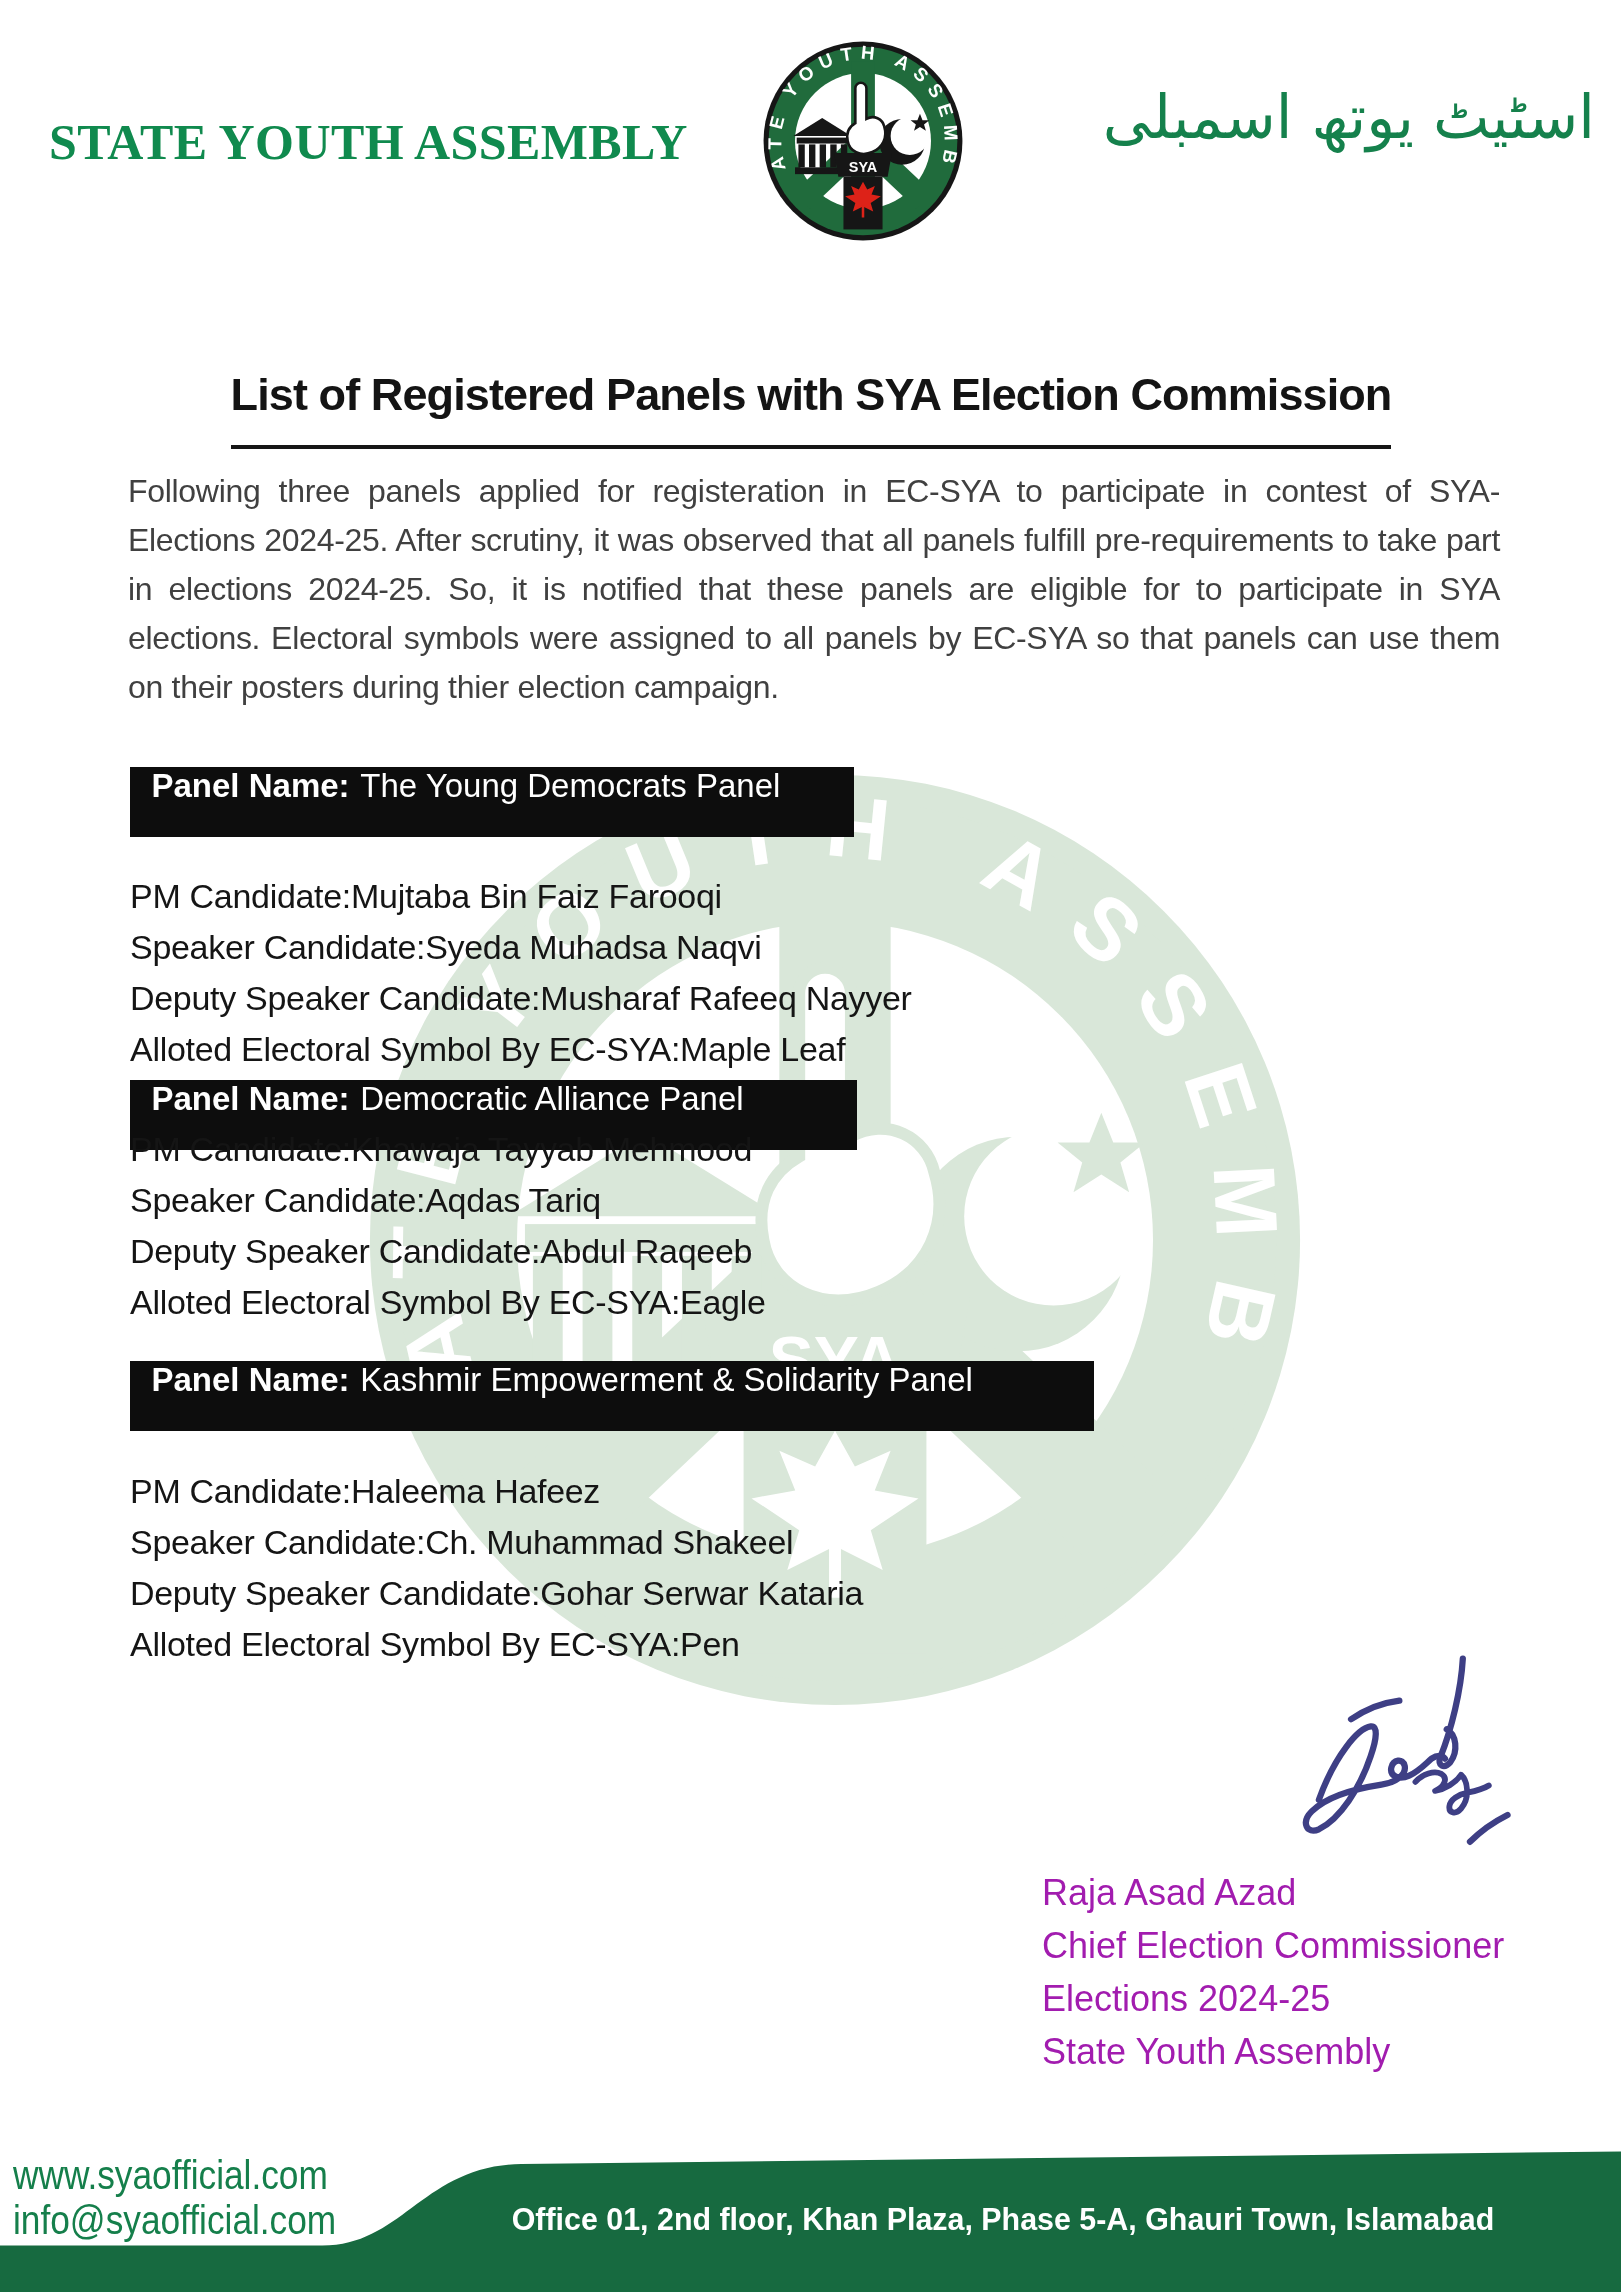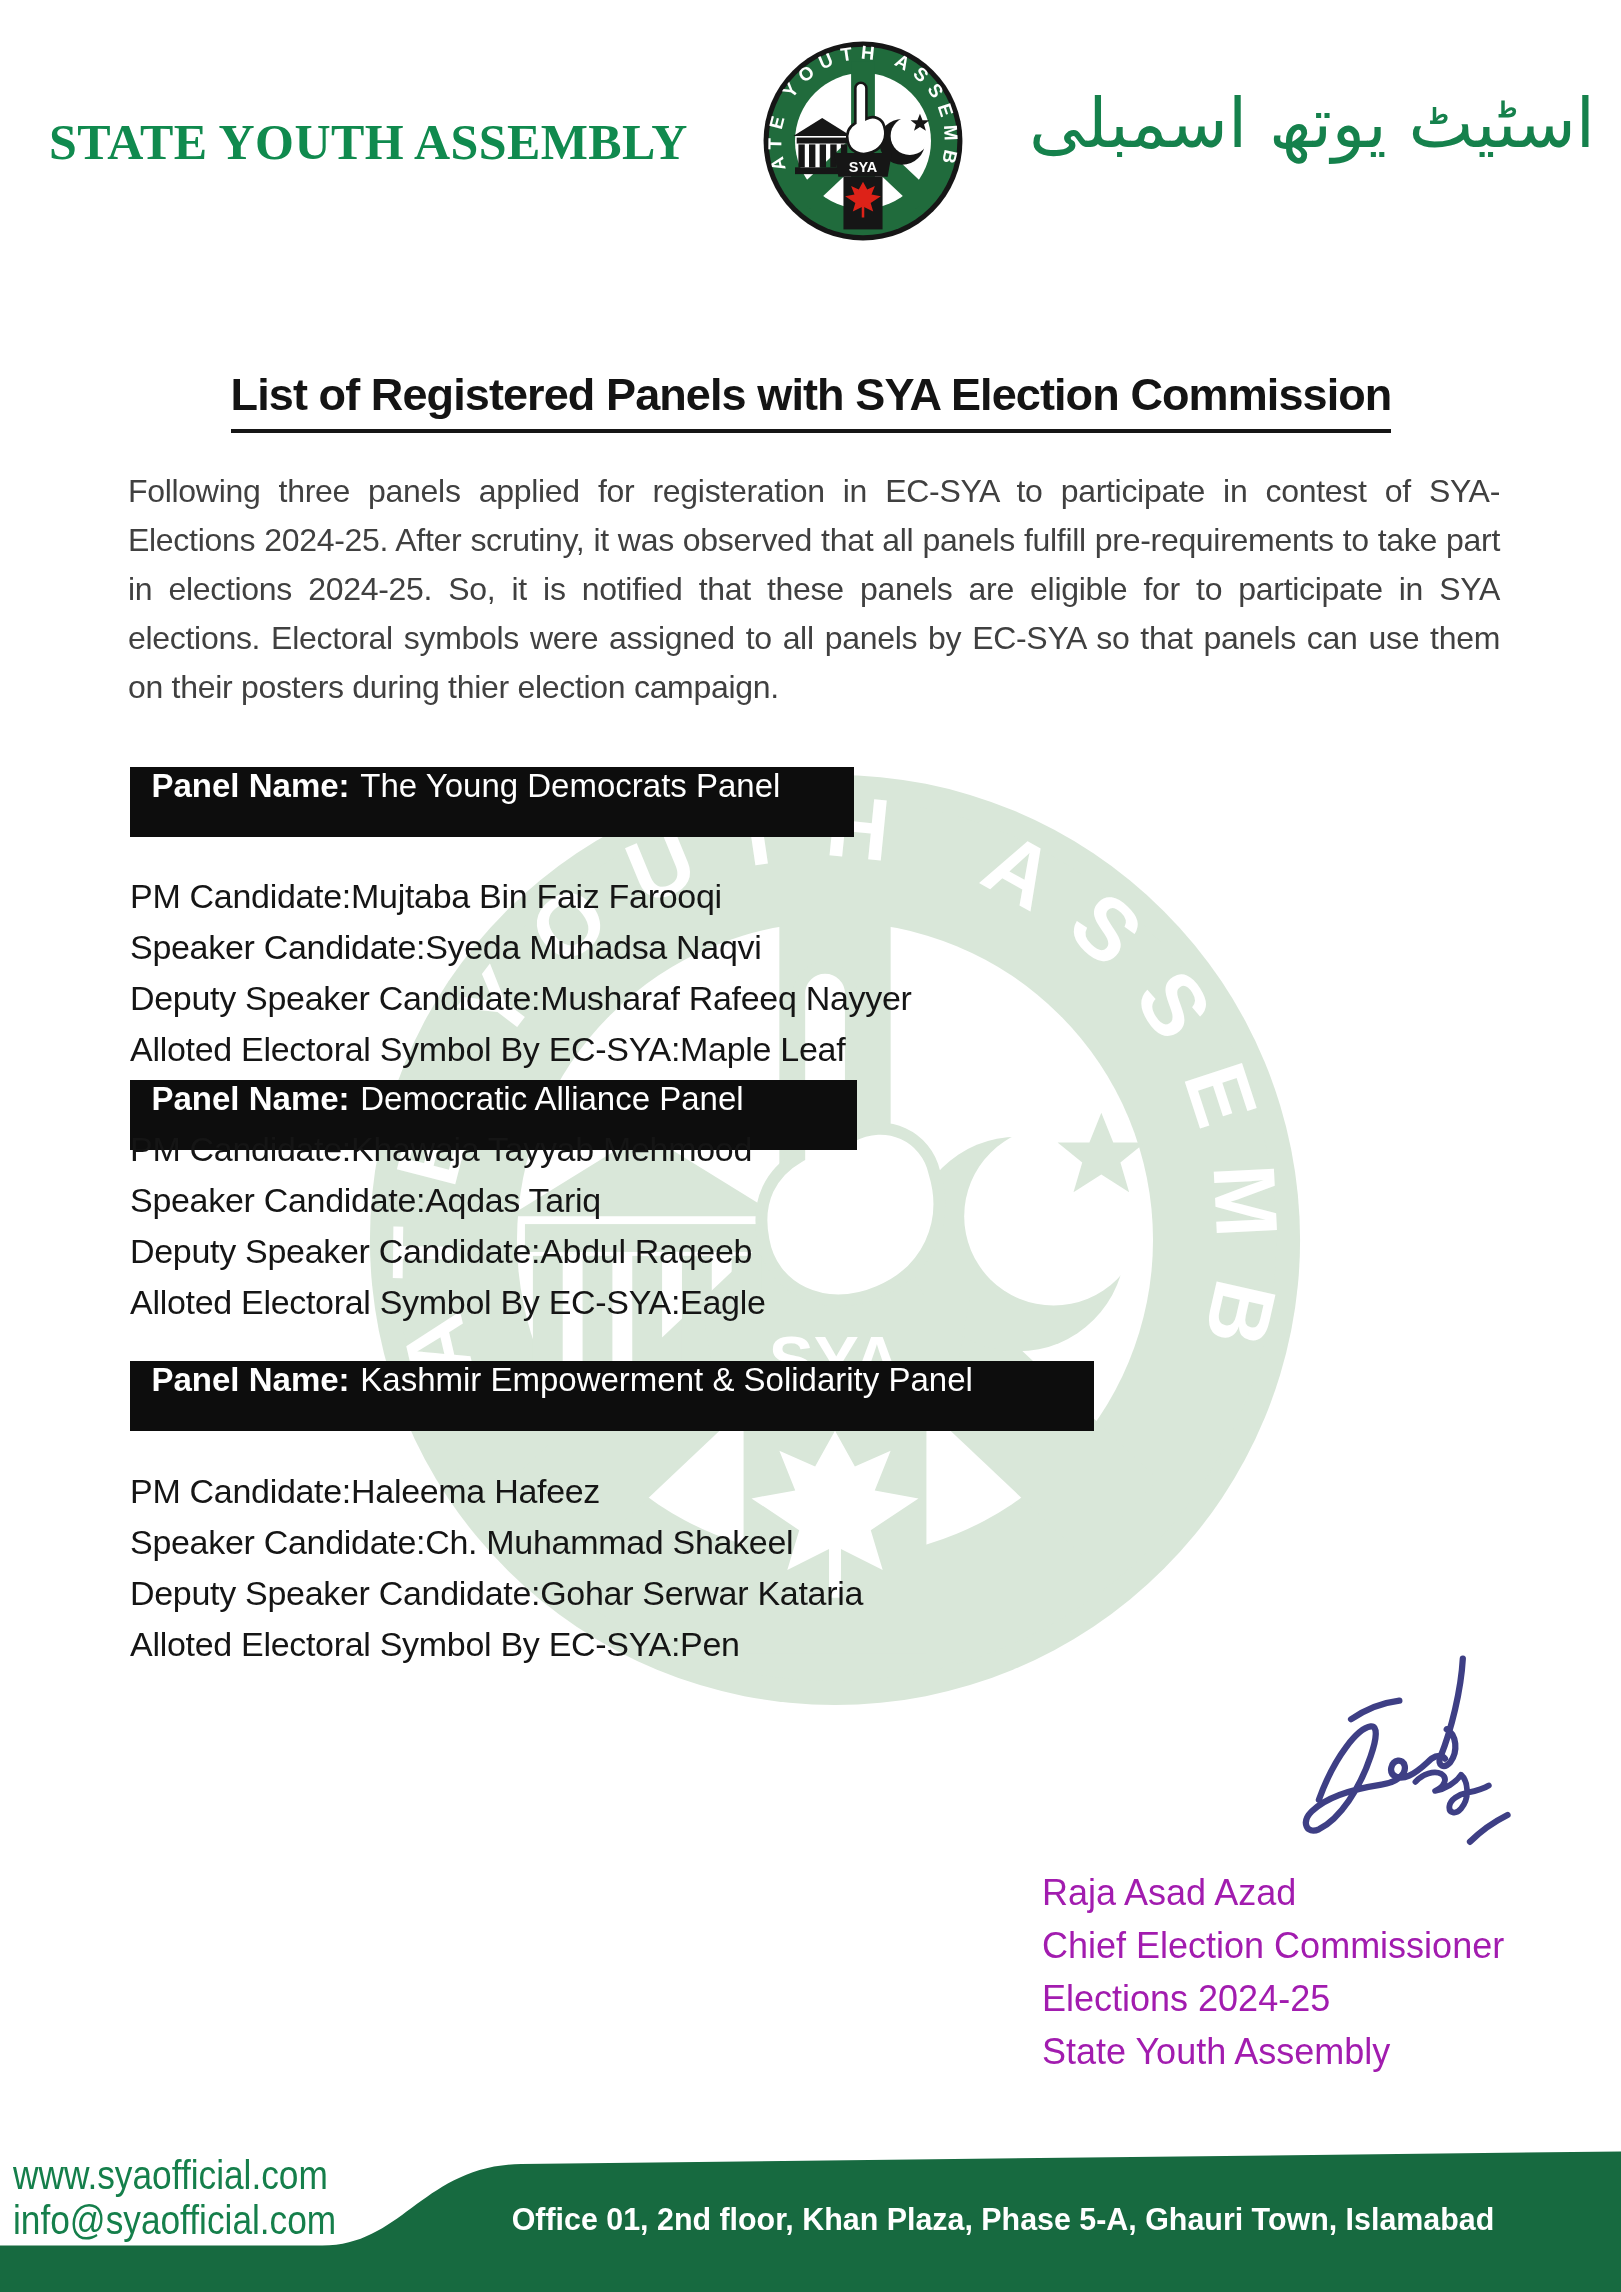--- a/index.html
+++ b/index.html
@@ -31,29 +31,29 @@
   
   .org-en{
     position:absolute;left:49px;top:113px;z-index:3;
     font-family:"Liberation Serif", serif;
     font-weight:bold;font-size:50px;letter-spacing:0.4px;
     color:#108a4e;white-space:nowrap;
   }
   .org-ur{
     position:absolute;right:27px;top:72px;z-index:3;
     font-family:"DejaVu Sans", sans-serif;
-    font-size:69px;line-height:1.5;color:#15814c;
+    font-size:60px;line-height:1.5;color:#15814c;
     direction:rtl;white-space:nowrap;
   }
 
   
   .title-wrap{position:absolute;left:0;top:369px;width:100%;text-align:center;z-index:2;}
   .doc-title{
     display:inline-block;font-weight:bold;font-size:45px;letter-spacing:-0.9px;
-    color:#141414;padding-bottom:8px;border-bottom:4.5px solid #161616;
+    color:#141414;padding-bottom:24px;border-bottom:4.5px solid #161616;
   }
 
   
   .intro{
     position:absolute;left:128px;top:467px;width:1372px;z-index:2;
     font-size:32px;line-height:49px;letter-spacing:-0.3px;
     text-align:justify;color:#404040;
   }
 
   

